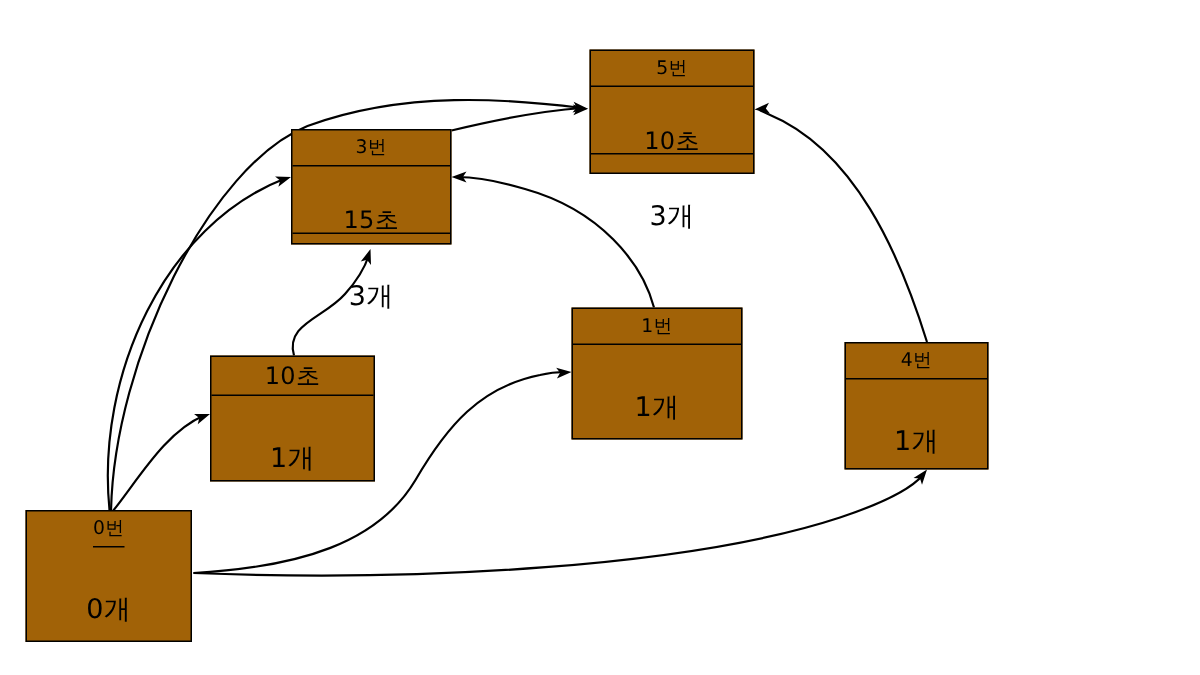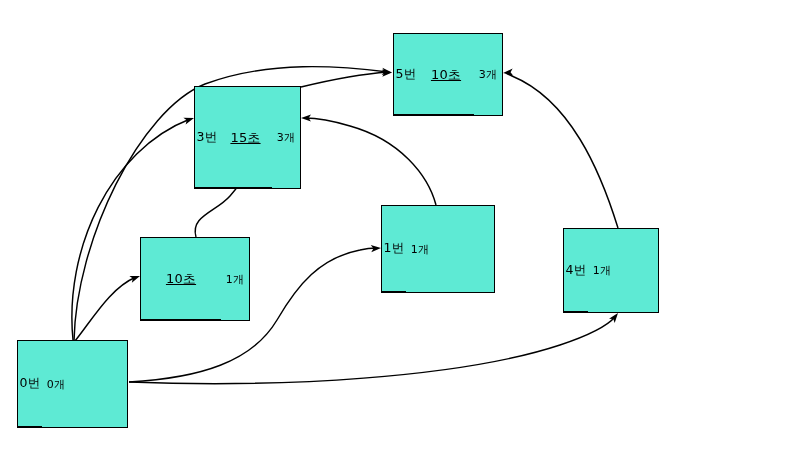--- a/index.html
+++ b/index.html
@@ -23,50 +23,50 @@
     left: 0;
     top: 0;
     width: 800px;
     height: 450px;
     pointer-events: none;
   }
   .node {
     position: absolute;
     box-sizing: border-box;
     border: 1.3px solid #000000;
-    background: #5eead4;
+    background: #a16207;
     display: flex;
-    flex-direction: row;
+    flex-direction: column;
     z-index: 5;
+    gap: 28px;
   }
   .node-row {
     box-sizing: border-box;
     display: flex;
     align-items: center;
     justify-content: center;
     color: #000000;
     font-size: 13px;
     line-height: 1;
     letter-spacing: 0.2px;
     white-space: nowrap;
   }
   .node-row.header {
     border-bottom: 1.3px solid #000000;
     flex: 0 0 24px;
     font-size: 12.5px;
   }
   .node-row.mid {
     border-bottom: 1.3px solid #000000;
     flex: 1 1 auto;
-    font-size: 13px;
-    text-decoration: underline;
+    font-size: 16px;
   }
   .node-row.foot {
     flex: 0 0 28px;
-    font-size: 11px;
+    font-size: 18px;
   }
   .edge-path {
     fill: none;
     stroke: #000000;
     stroke-width: 1.45;
     stroke-linecap: butt;
   }
   .arrow-head {
     fill: #000000;
     stroke: none;
@@ -110,33 +110,33 @@
         <path class="edge-path" d="M 129,382 C 200,378 252,362 277,320 C 298,284 320,258 360,250 C 368,248 372,248 377,248" stroke="#000000"></path>
         <path class="arrow-head" d="M 0,0 L -10,-3.6 L -7.6,0 L -10,3.6 Z" fill="#000000" transform="translate(381,248) rotate(-4)"></path>
       </g>
       <g>
         <path class="edge-path" d="M 129,382 C 280,388 460,378 560,345 C 590,335 608,325 615,317" stroke="#000000"></path>
         <path class="arrow-head" d="M 0,0 L -10,-3.6 L -7.6,0 L -10,3.6 Z" fill="#000000" transform="translate(618,313) rotate(-52)"></path>
       </g>
     </svg>
 
   <div id="node-layer">
-      <div class="node" style="left: 17px; top: 340px; width: 111px; height: 88px;">
+      <div class="node" style="left: 17px; top: 340px; width: 111px; height: 88px; align-items: center;">
         <div class="node-row header">0번</div>
         <div class="node-row foot">0개</div>
       </div>
       <div class="node" style="left: 381px; top: 205px; width: 114px; height: 88px;">
         <div class="node-row header">1번</div>
         <div class="node-row foot">1개</div>
       </div>
       <div class="node" style="left: 140px; top: 237px; width: 110px; height: 84px;">
         <div class="node-row mid">10초</div>
         <div class="node-row foot">1개</div>
       </div>
-      <div class="node" style="left: 194px; top: 86px; width: 107px; height: 103px;">
+      <div class="node" style="left: 194px; top: 86px; width: 107px; height: 77px;">
         <div class="node-row header">3번</div>
         <div class="node-row mid">15초</div>
         <div class="node-row foot">3개</div>
       </div>
       <div class="node" style="left: 563px; top: 228px; width: 96px; height: 85px;">
         <div class="node-row header">4번</div>
         <div class="node-row foot">1개</div>
       </div>
       <div class="node" style="left: 393px; top: 33px; width: 110px; height: 83px;">
         <div class="node-row header">5번</div>

